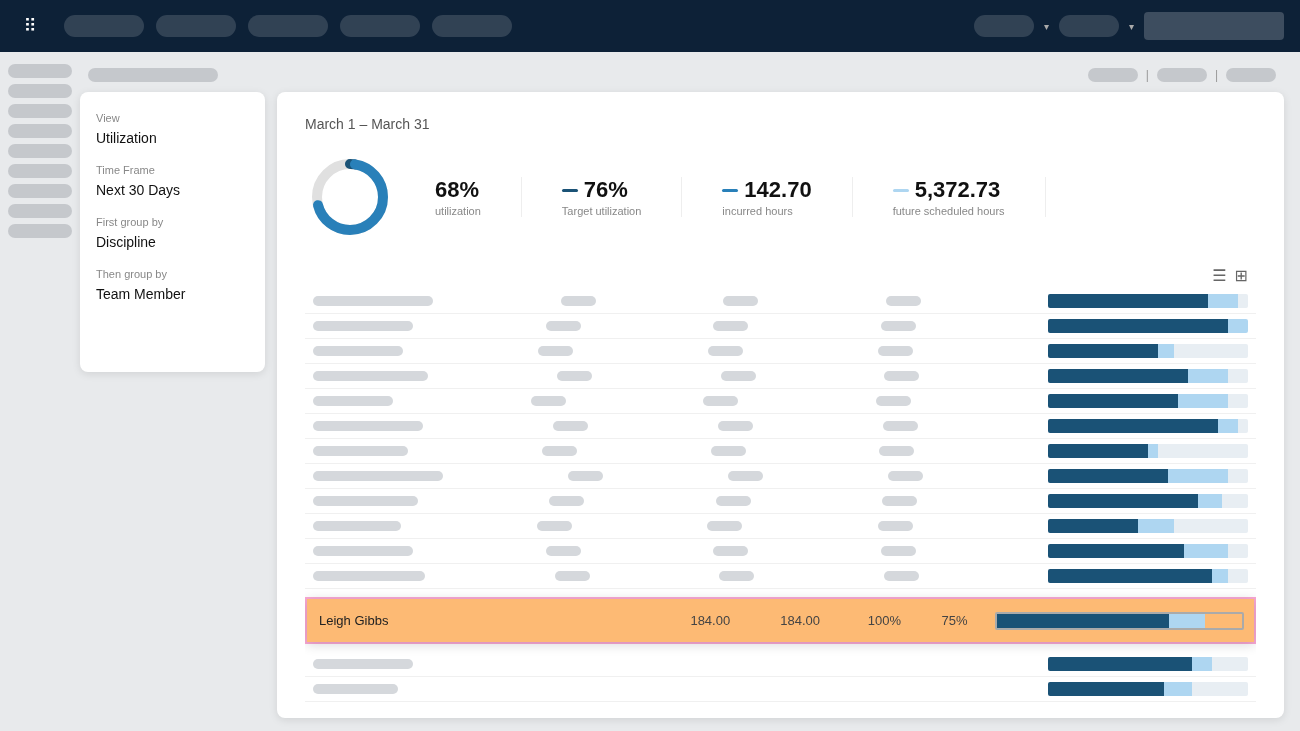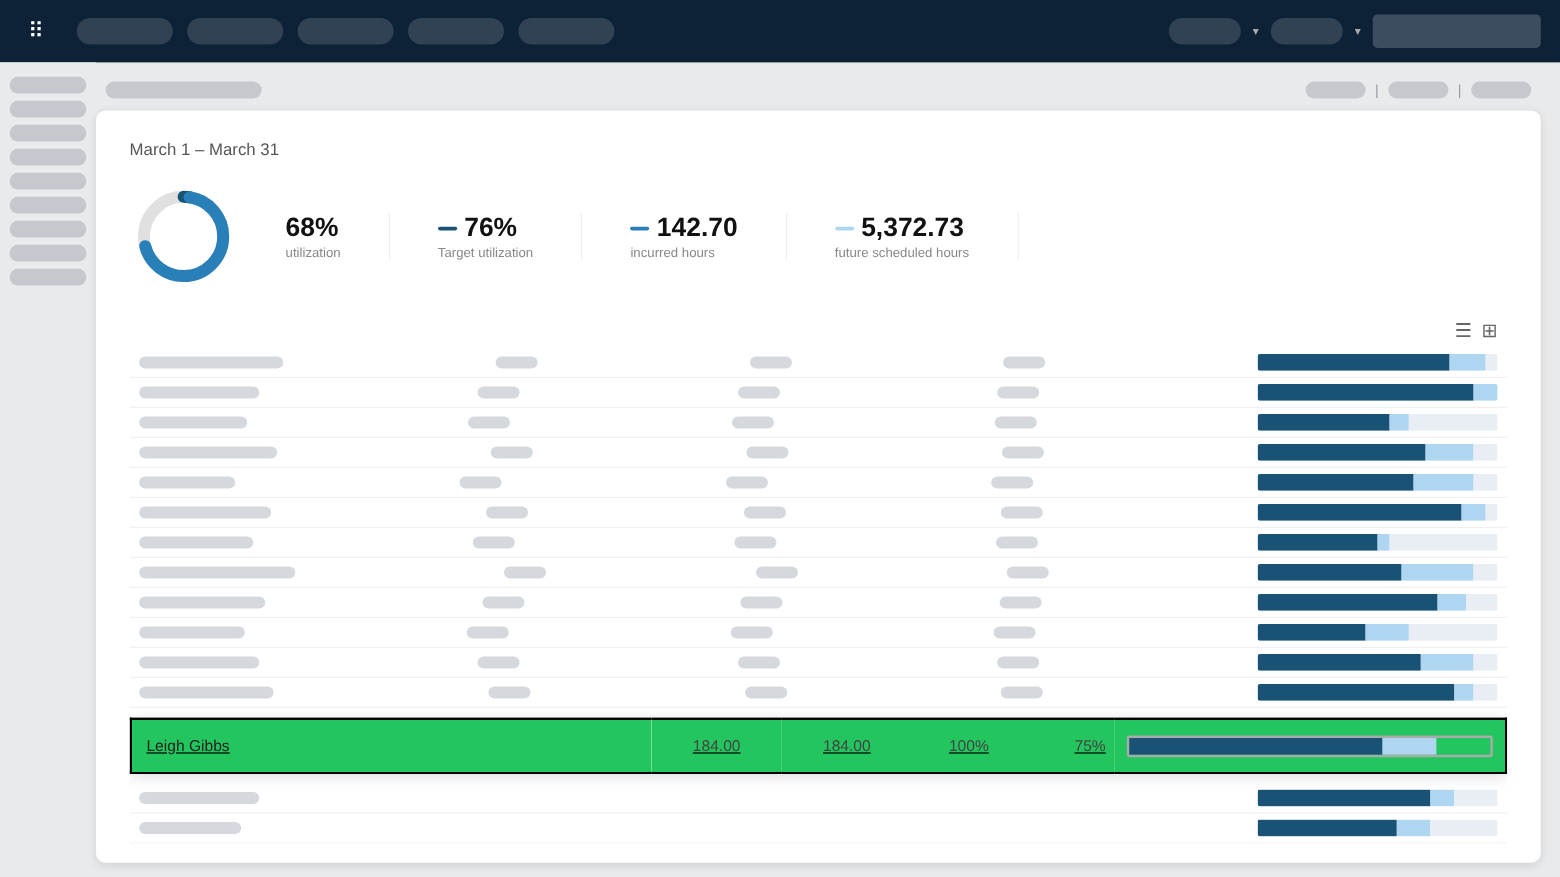--- a/index.html
+++ b/index.html
@@ -251,27 +251,26 @@
       gap: 8px;
     }
     .table-icon {
       color: #666;
       font-size: 16px;
       cursor: pointer;
     }
 
     
     .highlighted-row {
-      background: #22c55e;
-      border: 2px solid #000000;
+      background: #fdba74;
+      border: 2px solid #f9a8d4;
       border-radius: 4px;
       box-shadow: 0 2px 12px rgba(0,0,0,0.15);
       position: relative;
       z-index: 10;
-      text-decoration: underline;
     }
     .highlighted-row td {
       padding: 14px 8px;
       font-size: 13px;
       color: #222;
       font-weight: 400;
     }
   </style>
 </head>
 <body>
@@ -318,20 +317,33 @@
         <div class="breadcrumb-right-pill"></div>
         <span class="sep">|</span>
         <div class="breadcrumb-right-pill"></div>
         <span class="sep">|</span>
         <div class="breadcrumb-right-pill"></div>
       </div>
     </div>
 
     <div class="main-panel">
 
+      <div class="filter-card">
+        <span class="filter-label">View</span>
+        <span class="filter-value">Utilization</span>
+
+        <span class="filter-label">Time Frame</span>
+        <span class="filter-value">Next 30 Days</span>
+
+        <span class="filter-label">First group by</span>
+        <span class="filter-value">Discipline</span>
+
+        <span class="filter-label">Then group by</span>
+        <span class="filter-value">Team Member</span>
+      </div>
 
       <div class="chart-card">
         <div class="chart-subtitle">March 1 – March 31</div>
 
         <div class="stats-row">
 
           <div class="donut-container">
             <svg class="donut-svg" width="90" height="90" viewBox="0 0 90 90">
               <circle cx="45" cy="45" r="33" fill="none" stroke="#e0e0e0" stroke-width="10"></circle>
               <circle cx="45" cy="45" r="33" fill="none" stroke="#1a5276" stroke-width="10" stroke-dasharray="5 202" stroke-linecap="round"></circle>
@@ -569,21 +581,21 @@
             </div>
 
           <div style="padding: 4px 0; margin: 4px 0; position: relative;">
             <table style="width:100%; border-collapse:collapse;">
               <tbody>
                   <tr class="highlighted-row">
                 <td style="width:320px; font-size:13px; color:#222; padding: 9px 12px;">Leigh Gibbs</td>
                 <td style="text-align:center; width:80px; font-size:13px; color:#444;">184.00</td>
                 <td style="text-align:center; width:80px; font-size:13px; color:#444;">184.00</td>
                 <td style="text-align:center; width:70px; font-size:13px; color:#444;">100%</td>
-                <td style="text-align:right; width:55px; font-size:13px; color:#444; padding-right:8px;">75%</td>
+                <td style="text-align:center; width:55px; font-size:13px; color:#444; padding-right:8px;">75%</td>
                 <td style="width:240px; padding: 5px 10px;">
                   <div style="display:flex; height:18px; border-radius:2px; overflow:hidden; border: 2px solid #aaa;">
                     <div style="width:70%; background:#1a5276; height:100%;"></div>
                     <div style="width:15%; background:#aed6f1; height:100%;"></div>
                   </div>
                 </td>
               </tr>
             </tbody>
               </table>
           </div>

